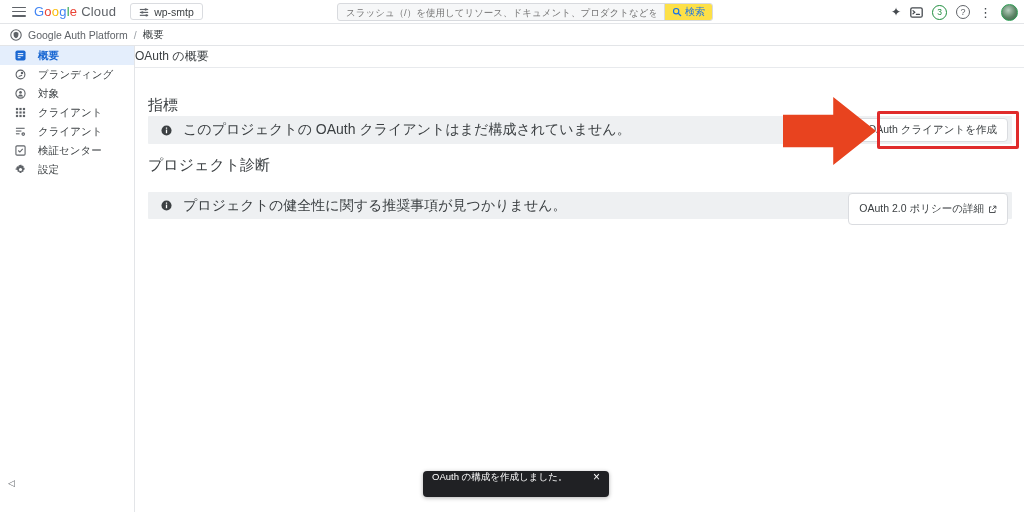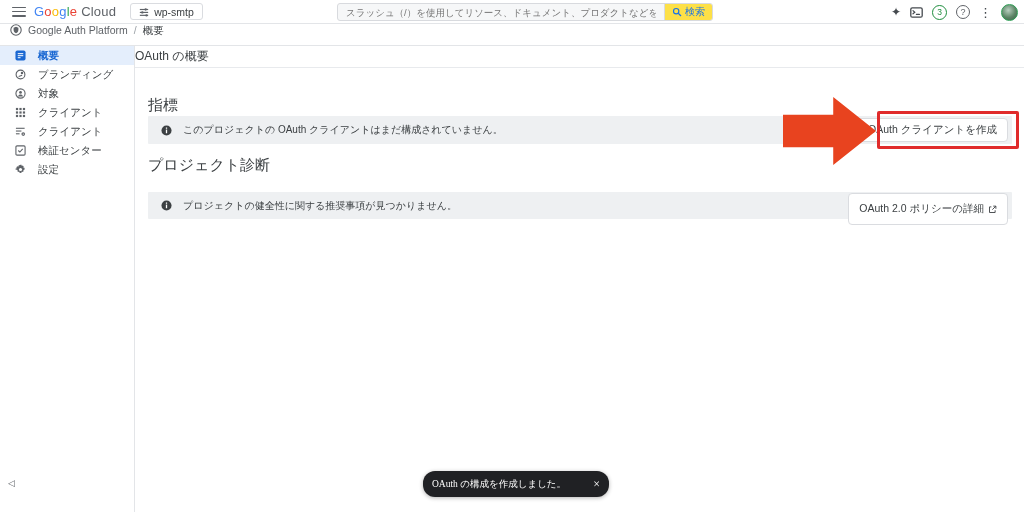--- a/index.html
+++ b/index.html
@@ -54,21 +54,21 @@
   .avatar {
     width:17px; height:17px; border-radius:50%; cursor:pointer;
     border:1.5px solid #2e9e55;
     background:radial-gradient(circle at 42% 35%, #b9cfc0, #5d8566 55%, #3c5f46 100%);
   }
 
   
   .breadcrumb-bar {
     position:absolute; left:0; top:24px; width:1024px; height:22px;
     background:#fff; border-bottom:1px solid #e3e5e8;
-    display:flex; align-items:flex-start; padding:0 10px; gap:6px; font-size:10.5px; z-index:4;
+    display:flex; align-items:center; padding:0 10px; gap:6px; font-size:10.5px; z-index:4;
   }
   .crumb-root { color:#5f6368; }
   .crumb-sep { color:#9aa0a6; }
   .crumb-current { color:#3c4043; }
 
   
   .sidebar {
     position:absolute; left:0; top:46px; width:135px; height:466px;
     background:#fff; border-right:1px solid #e3e5e8;
   }
@@ -87,21 +87,21 @@
   .content { position:absolute; left:135px; top:46px; width:889px; height:466px; background:#fff; }
   .page-title-row {
     height:22px; border-bottom:1px solid #e8eaed; display:flex; align-items:center;
     font-size:12px; color:#3c4043;
   }
   .section-heading { position:absolute; left:13px; font-size:15px; color:#3c4043; font-weight:400; }
   .h-metrics { top:50px; }
   .h-diagnostics { top:110px; }
   .banner {
     position:absolute; left:13px; right:12px; background:#eef0f2; border-radius:1px;
-    display:flex; align-items:center; gap:11px; padding-left:13px; font-size:10px; color:#3c4043;
+    display:flex; align-items:center; gap:11px; padding-left:13px; font-size:14px; color:#3c4043;
   }
   .banner-1 { top:70px; height:28px; }
   .banner-2 { top:146px; height:27px; }
   .info-icon { flex:0 0 11px; width:11px; height:11px; }
   .gc-btn {
     position:absolute; right:16px; display:flex; align-items:center; gap:4px;
     padding:0 10px; background:#fff; border:1px solid #dadce0; border-radius:4px;
     font-size:10.5px; color:#3c4043; cursor:pointer; white-space:nowrap;
     font-family:"Liberation Sans","DejaVu Sans",sans-serif;
   }
@@ -115,24 +115,23 @@
     clip-path:polygon(0 26%, 54% 26%, 54% 0, 100% 50%, 54% 100%, 54% 74%, 0 74%);
   }
   .annot-box {
     position:absolute; left:742px; top:65px; width:142px; height:38px; z-index:7; pointer-events:none;
     border:3px solid #E02B2B; border-radius:2px;
   }
 
   
   .toast {
     position:absolute; left:423px; top:471px; width:186px; height:26px; z-index:9;
-    background:#202124; border-radius:12px; color:#fff;
-    display:flex; align-items:center; padding:0 9px; font-size:9.5px;
+    background:#202124; border-radius:4px; color:#fff;
+    display:flex; align-items:flex-start; padding:0 9px; font-size:9.5px;
     box-shadow:0 1px 4px rgba(0,0,0,.3);
-    font-family:Liberation Serif, serif;
   }
   .toast-close { margin-left:auto; color:#fff; font-size:12px; cursor:pointer; line-height:1; }
 
   svg { display:block; }
 </style>
 </head>
 <body>
 
 <div id="app">
 

